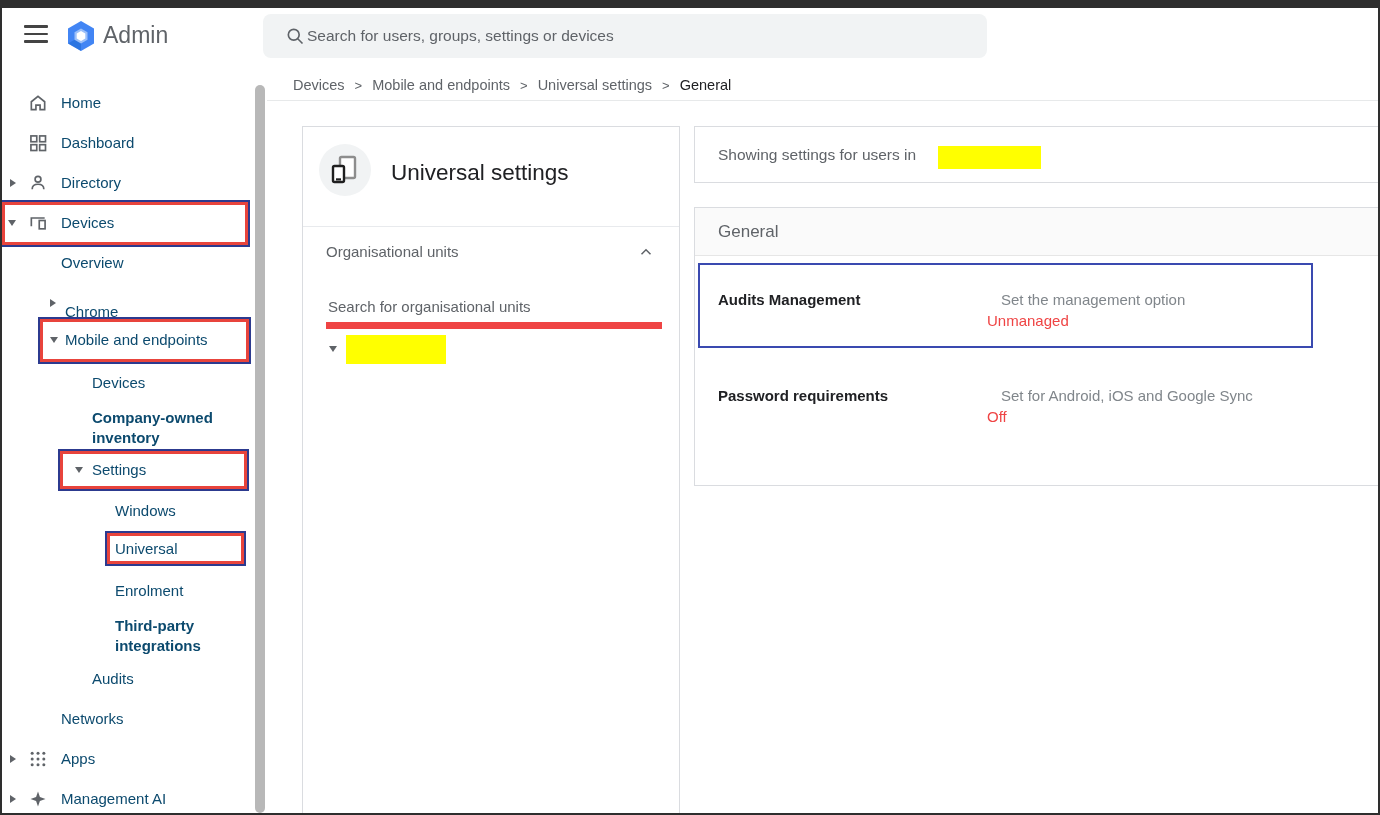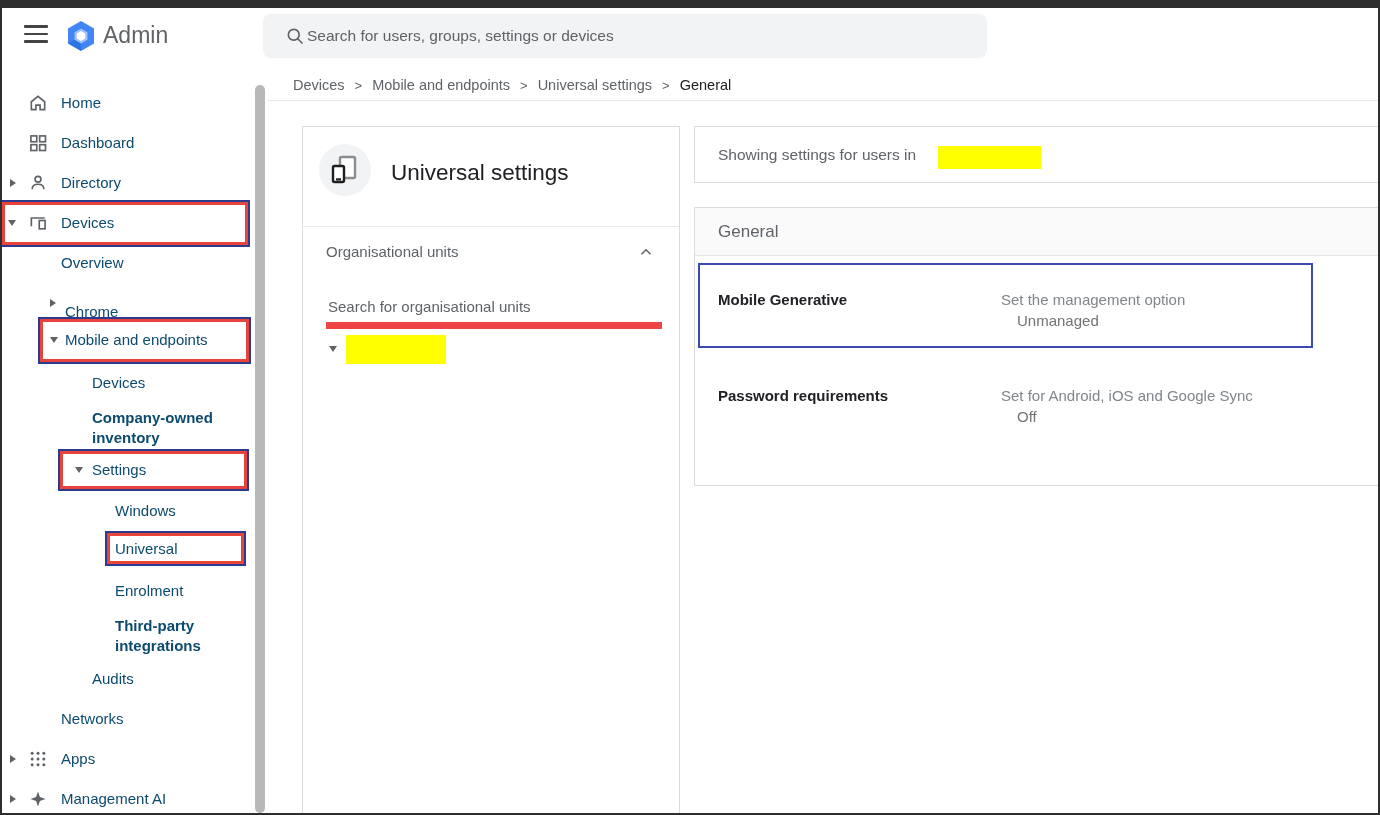--- a/index.html
+++ b/index.html
@@ -65,21 +65,21 @@
 
   .banner-card{left:694px;top:126px;width:688px;height:55px;}
   .banner-text{position:absolute;left:23px;top:19px;font-size:15.5px;color:#5f6368;}
 
   .general-card{left:694px;top:207px;width:688px;height:277px;}
   .general-header{position:absolute;left:0;top:0;width:100%;height:48px;background:#fafafa;
                   border-bottom:1px solid #e6e6e6;box-sizing:border-box;}
   .general-title{position:absolute;left:23px;top:14px;font-size:17px;color:#5f6368;}
   .setting-label{position:absolute;left:23px;font-size:15px;font-weight:bold;color:#202124;}
   .setting-desc{position:absolute;left:306px;font-size:15px;color:#80868b;}
-  .setting-value{position:absolute;left:322px;font-size:15px;color:#737373;}
+  .setting-value{position:absolute;left:292px;font-size:15px;color:#ef4444;}
 </style>
 </head>
 <body>
 
 <div class="page">
 
   <div class="hamburger">
       <span></span>
       <span></span>
       <span></span>
@@ -255,21 +255,21 @@
     <div class="banner-text">Showing settings for users in</div>
     <span class="redact" style="left:243px;top:19px;width:103px;height:23px;"></span>
   </div>
 
   <div class="card general-card">
     <div class="general-header">
       <div class="general-title">General</div>
     </div>
 
     <div>
-      <span class="setting-label" style="top:83px;">Mobile Generative</span>
+      <span class="setting-label" style="top:83px;">Audits Management</span>
       <span class="setting-desc" style="top:83px;">Set the management option</span>
       <span class="setting-value" style="top:104px;">Unmanaged</span>
     </div>
 
     <div>
       <span class="setting-label" style="top:179px;">Password requirements</span>
       <span class="setting-desc" style="top:179px;">Set for Android, iOS and Google Sync</span>
       <span class="setting-value" style="top:200px;">Off</span>
     </div>
   </div>

